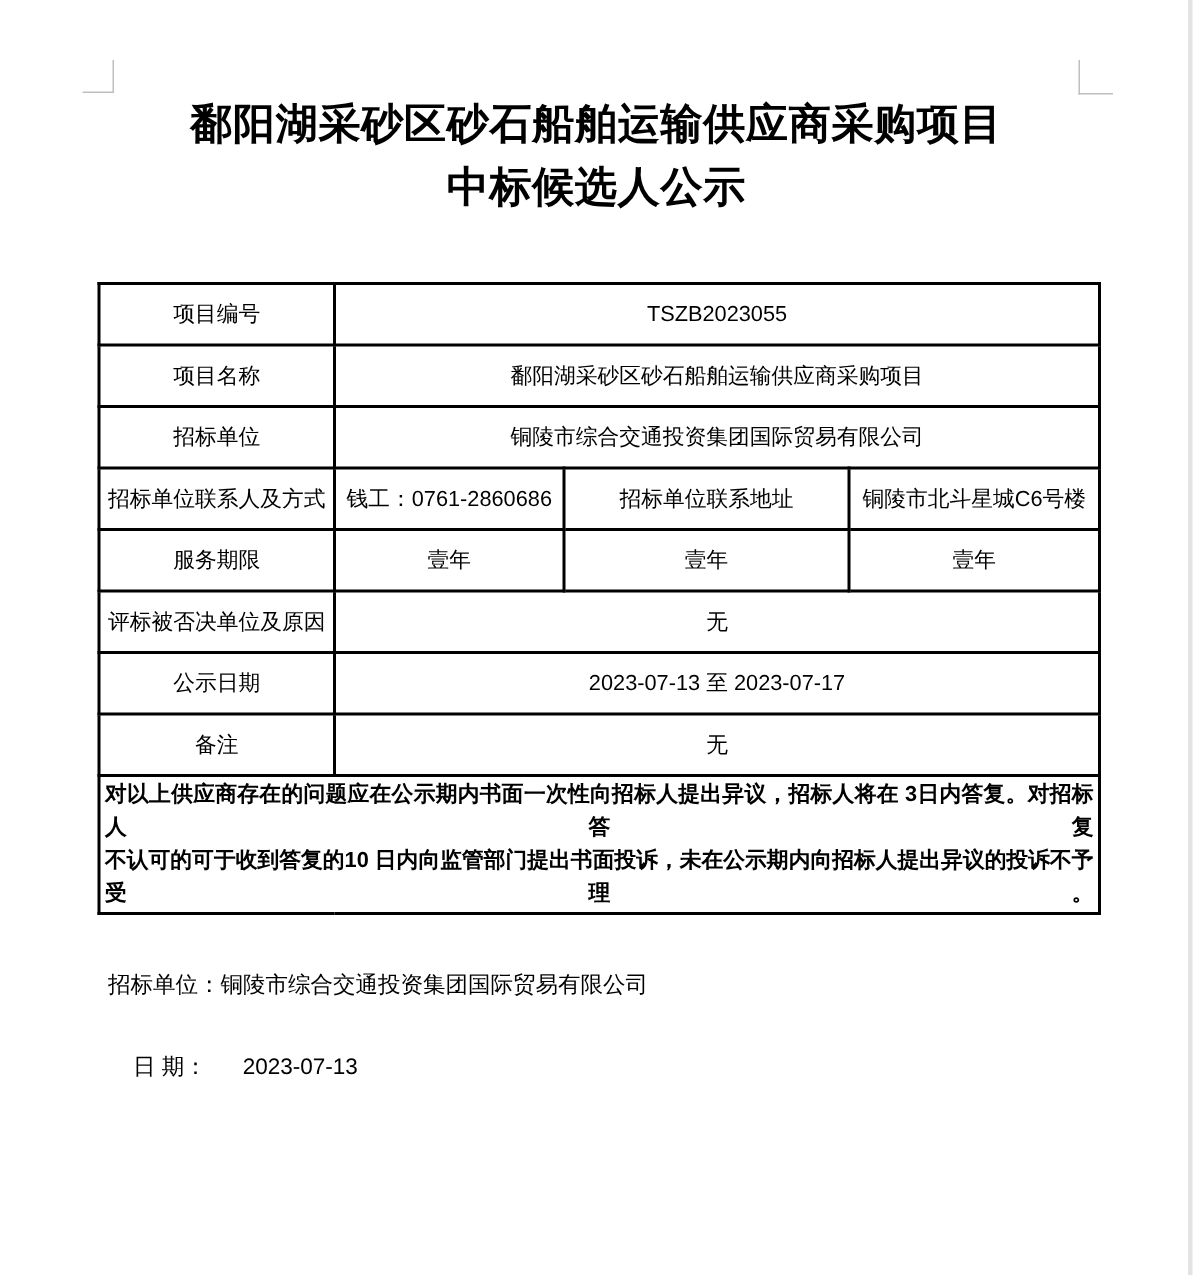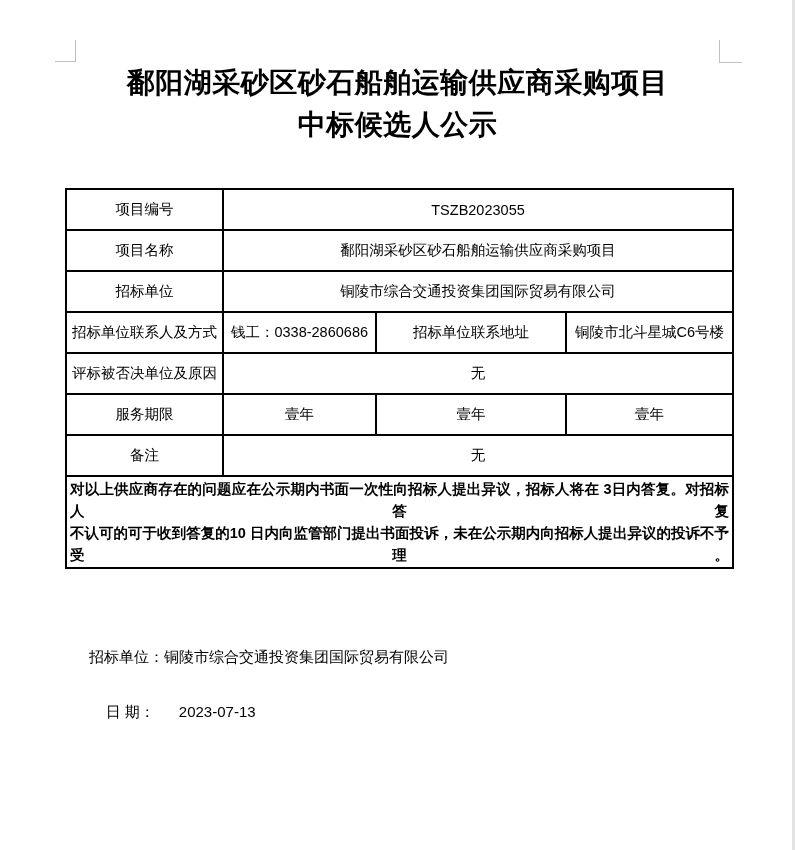--- a/index.html
+++ b/index.html
@@ -58,21 +58,20 @@
     text-align: left;
   }
   .note-line {
     text-align: justify;
     text-align-last: justify;
     font-weight: bold;
   }
   .footer {
     position: absolute; top: 647px; left: 72px;
     font-size: 15px;
-    margin-left: 17px;
   }
   .footer .line {
     line-height: 20px;
     margin-bottom: 15px;
     white-space: pre;
   }
   .date-value { display: inline-block; margin-left: 24px; }
 </style>
 </head>
 <body>
@@ -101,33 +100,37 @@
     <tr>
       <td>项目名称</td>
       <td colspan="3">鄱阳湖采砂区砂石船舶运输供应商采购项目</td>
     </tr>
     <tr>
       <td>招标单位</td>
       <td colspan="3">铜陵市综合交通投资集团国际贸易有限公司</td>
     </tr>
     <tr>
       <td>招标单位联系人及方式</td>
-      <td>钱工：0338-2860686</td>
+      <td>钱工：0761-2860686</td>
       <td>招标单位联系地址</td>
       <td>铜陵市北斗星城C6号楼</td>
+    </tr>
+    <tr>
+      <td>服务期限</td>
+      <td>壹年</td>
+      <td>壹年</td>
+      <td>壹年</td>
     </tr>
     <tr>
       <td>评标被否决单位及原因</td>
       <td colspan="3">无</td>
     </tr>
     <tr>
-      <td>服务期限</td>
-      <td>壹年</td>
-      <td>壹年</td>
-      <td>壹年</td>
+      <td>公示日期</td>
+      <td colspan="3">2023-07-13 至 2023-07-17</td>
     </tr>
     <tr>
       <td>备注</td>
       <td colspan="3">无</td>
     </tr>
     <tr>
       <td colspan="4" class="note-cell">
         <div class="note-line">对以上供应商存在的问题应在公示期内书面一次性向招标人提出异议，招标人将在 3日内答复。对招标人答复</div>
         <div class="note-line">不认可的可于收到答复的10 日内向监管部门提出书面投诉，未在公示期内向招标人提出异议的投诉不予受理。</div>
       </td>

